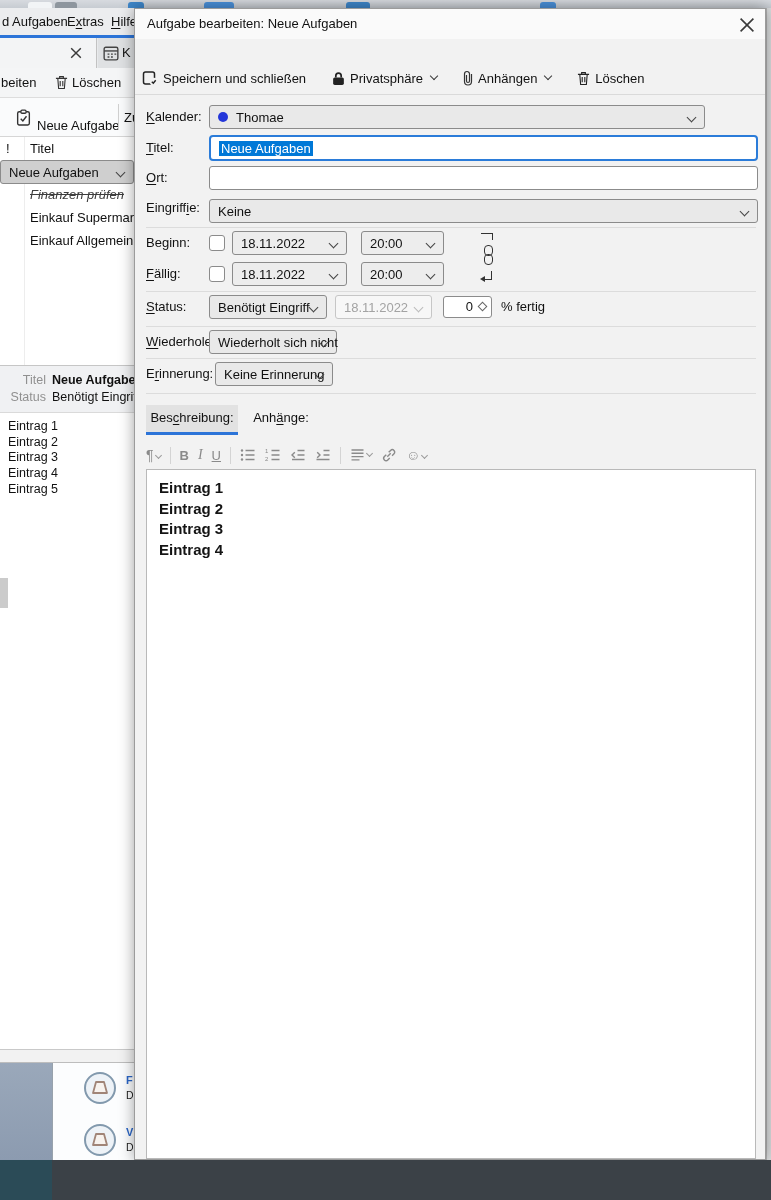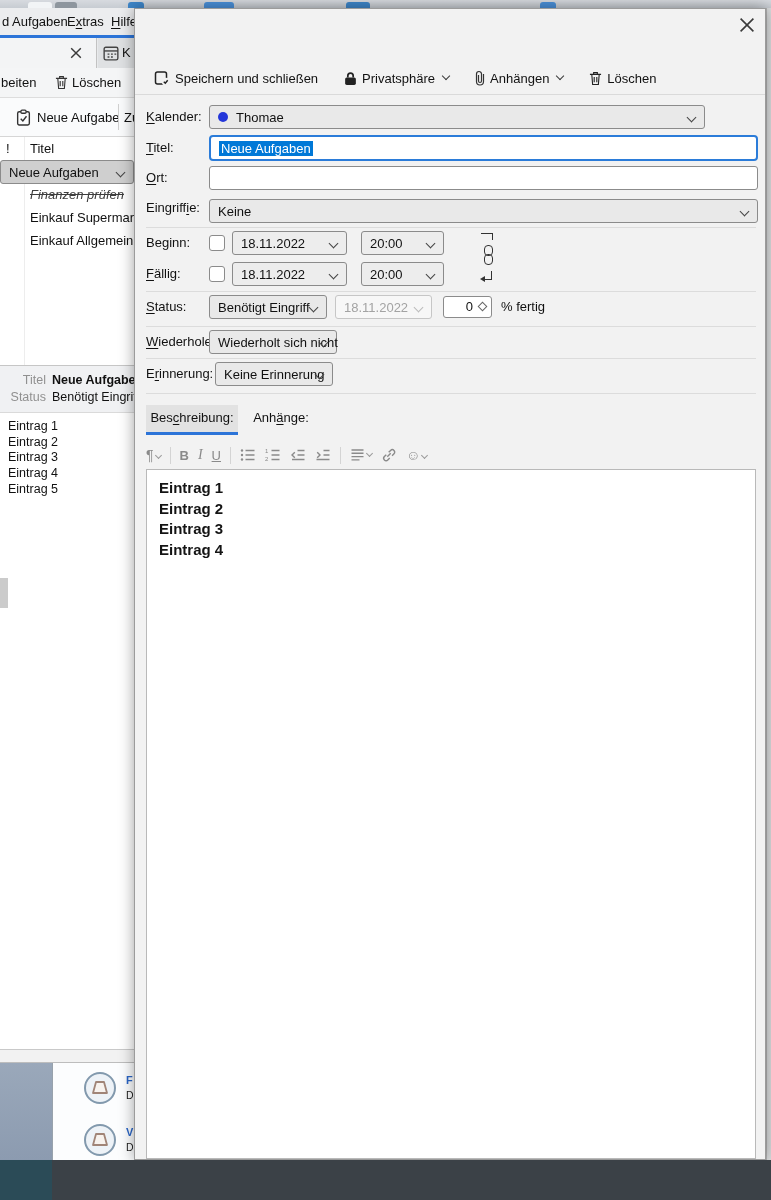--- a/index.html
+++ b/index.html
@@ -64,21 +64,21 @@
 
   
   #dialog { left:134px; top:8px; width:632px; height:1152px; background:#f2f2f2;
     border:1px solid #9b9b9b; box-shadow:0 0 14px rgba(0,0,0,.38); }
   #dlg-titlebar { left:0; top:0; width:630px; height:30px; background:#fafafa;
     line-height:30px; padding-left:12px; }
   #dlg-close { left:604px; top:8px; width:16px; height:16px; cursor:default; }
   #dlg-menubar { left:0; top:30px; width:630px; height:23px; background:#fafafa;
     border-bottom:1px solid #e4e4e4; padding-left:6px; display:flex; gap:18px; align-items:center; }
   #dlg-toolbar { left:0; top:53px; width:630px; height:33px; border-bottom:1px solid #dadada;
-    display:flex; align-items:center; padding-left:19px; gap:26px; }
+    display:flex; align-items:center; padding-left:7px; gap:26px; }
   .tbtn { display:flex; align-items:center; gap:5px; white-space:nowrap; }
   .chev { width:6px; height:6px; border-right:1.4px solid #3a3a3a; border-bottom:1.4px solid #3a3a3a;
     transform:rotate(45deg); display:inline-block; position:relative; top:-2px; margin-left:3px; }
   .ak { text-decoration:underline; text-underline-offset:2px; }
 
   .flabel { position:absolute; left:11px; line-height:24px; }
   .sel { position:absolute; height:24px; background:#e9e9e9; border:1px solid #8b8b8b;
     border-radius:3px; display:flex; align-items:center; padding:0 22px 0 8px; white-space:nowrap; }
   .sel::after { content:""; position:absolute; right:9px; top:8px; width:6px; height:6px;
     border-right:1.4px solid #444; border-bottom:1.4px solid #444; transform:rotate(45deg); }
@@ -173,21 +173,21 @@
       </svg>
     <span class="abs" style="left:72px;top:0">Löschen</span>
   </div>
 
   <div id="bg-toolbar2" class="abs">
     <svg class="abs" style="left:16px;top:11px" width="15" height="17" viewBox="0 0 14 16">
       <rect x="1.5" y="2.6" width="11" height="12.4" rx="1.5" fill="none" stroke="#333" stroke-width="1.3"></rect>
       <rect x="4.6" y="1" width="4.8" height="3" rx="1" fill="#fafbfc" stroke="#333" stroke-width="1.2"></rect>
       <path d="M4.4 9.2l2 2 3.4-4.4" fill="none" stroke="#333" stroke-width="1.3"></path>
     </svg>
-    <span class="abs" style="left:37px;top:0;line-height:39px">Neue Aufgabe</span>
+    <span class="abs" style="left:37px;top:8px;line-height:39px">Neue Aufgabe</span>
     <span class="abs" style="left:118px;top:6px;width:1px;height:26px;background:#d0d0d0"></span>
     <span class="abs" style="left:124px;top:0;line-height:39px">Zu</span>
   </div>
 
   <div id="bg-tasklist" class="abs">
     <div class="tl-colline"></div>
     <div class="tl-head">
       <span class="abs" style="left:6px">!</span>
       <span class="abs" style="left:30px">Titel</span>
     </div>
@@ -231,20 +231,23 @@
     <path d="M13 11h8l3 11H10z" fill="#f7f2ee" stroke="#a08477" stroke-width="1.8" stroke-linejoin="round"></path>
   </svg>
   <span class="rem-t1" style="top:63px">V</span>
   <span class="rem-t2" style="top:78px">D</span>
 </div>
 
 <div id="right-edge" class="abs"></div>
 
 <div id="dialog" class="abs">
 
+  <div id="dlg-titlebar" class="abs">
+    <span>Aufgabe bearbeiten: Neue Aufgaben</span>
+  </div>
   <svg id="dlg-close" class="abs" viewBox="0 0 10 10">
     <path d="M1 1l8 8M9 1L1 9" stroke="#3a3a3a" stroke-width="1"></path>
   </svg>
 
 
   <div id="dlg-toolbar" class="abs">
     <span class="tbtn">
       <svg width="16" height="16" viewBox="0 0 16 16">
         <rect x="1.5" y="2" width="11" height="12" rx="2" fill="none" stroke="#222" stroke-width="1.5"></rect>
         <circle cx="11.8" cy="11.8" r="4" fill="#f2f2f2"></circle>

